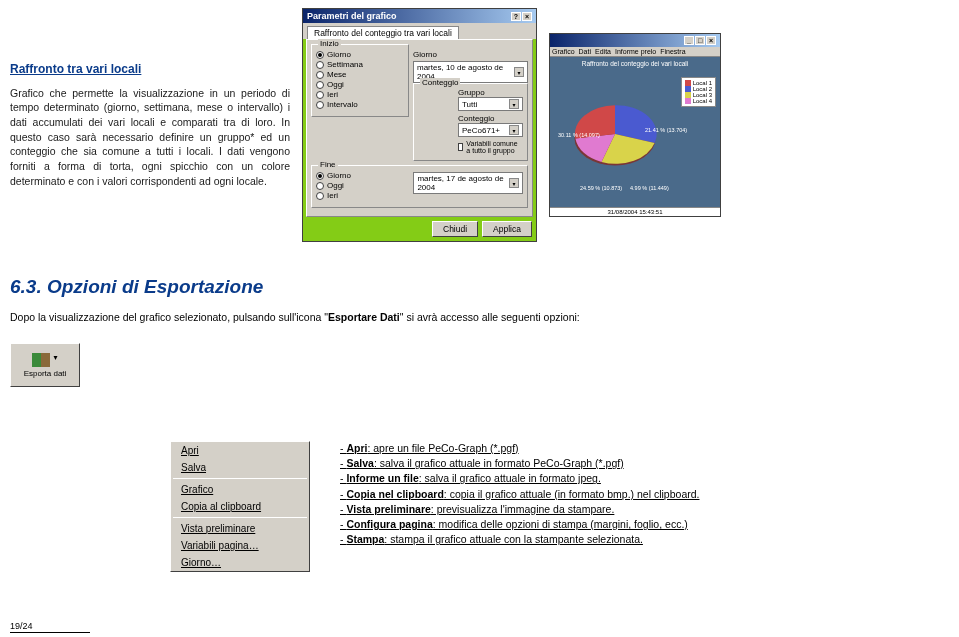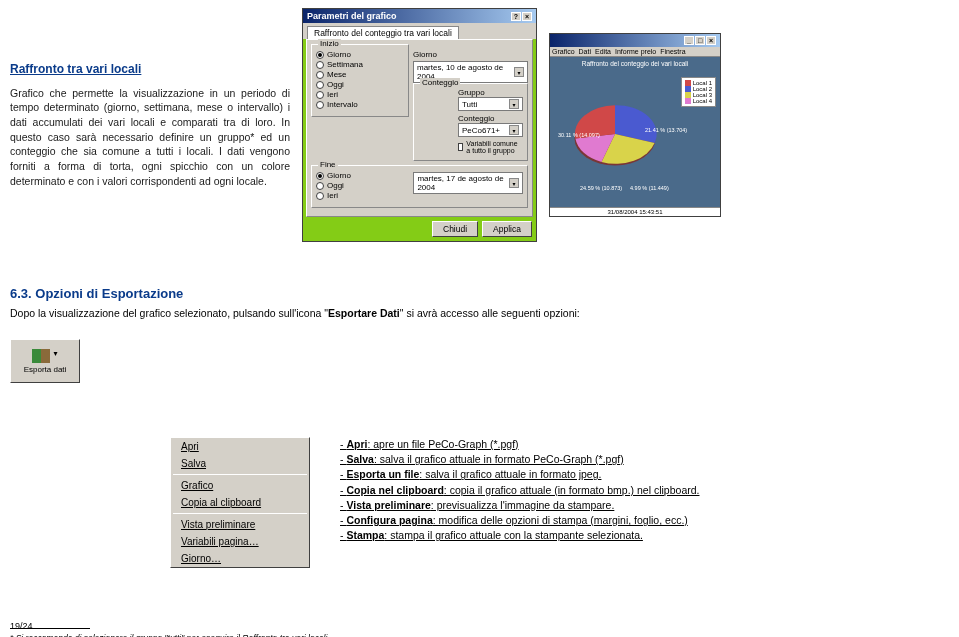--- a/index.html
+++ b/index.html
@@ -67,22 +67,22 @@
   .winbtn{background:#d4d0c8;border:1px solid #fff;border-right-color:#404040;border-bottom-color:#404040;padding:2px 10px;font-size:8.5px;}
   
   .piewin{width:172px;border:1px solid #404040;background:#d4d0c8;font-size:8px;}
   .piewin .toolbar{background:#d4d0c8;border-bottom:1px solid #888;padding:1px 2px;display:flex;gap:4px;font-size:7px;}
   .piearea{background:#4a6a8a;height:150px;position:relative;}
   .pielabel{position:absolute;background:#fff;border:1px solid #888;padding:2px 3px;font-size:6px;right:4px;top:20px;}
   .pie{position:absolute;left:20px;top:32px;width:90px;height:90px;}
   .slicet{position:absolute;color:#fff;font-size:5.5px;}
   .status{background:#fff;border-top:1px solid #888;font-size:6px;padding:1px 3px;text-align:center;}
   
-  .h63{color:#0a3b8a;font-weight:bold;font-size:13px;margin-top:44px;}
-  .p63{font-size:10.5px;margin-top:6px;}
+  .h63{color:#0a3b8a;font-weight:bold;font-size:19px;margin-top:34px;font-style:italic;}
+  .p63{font-size:10.5px;margin-top:13px;}
   
   .esporta-btn{width:70px;height:44px;background:#d4d0c8;border:1px solid #fff;border-right-color:#404040;border-bottom-color:#404040;margin-top:20px;display:flex;flex-direction:column;align-items:center;justify-content:center;font-size:8px;gap:2px;}
   .esporta-btn .ic{width:18px;height:14px;display:flex;}
   .esporta-btn .ic .grn{width:9px;height:14px;background:#3a8a3a;}
   .esporta-btn .ic .brn{width:9px;height:14px;background:#8a6a3a;}
   
   .ctxmenu{width:140px;background:#d4d0c8;border:1px solid #404040;border-top-color:#fff;border-left-color:#fff;font-size:10px;margin-top:50px;}
   .ctxmenu .mi{padding:3px 10px;}
   .ctxmenu .sep{height:1px;background:#888;border-bottom:1px solid #fff;margin:2px 2px;}
   .row2{display:flex;gap:30px;align-items:flex-start;margin-top:4px;text-decoration:underline;}
@@ -274,21 +274,21 @@
     <div class="mi">Grafico</div>
     <div class="mi">Copia al clipboard</div>
     <div class="sep"></div>
     <div class="mi">Vista preliminare</div>
     <div class="mi">Variabili pagina…</div>
     <div class="mi">Giorno…</div>
   </div>
   <div class="bullets">
     <div>- <b>Apri</b><span>: apre un file PeCo-Graph (*.pgf)</span></div>
     <div>- <b>Salva</b><span>: salva il grafico attuale in formato PeCo-Graph (*.pgf)</span></div>
-    <div>- <b>Esporta un file</b><span>: salva il grafico attuale in formato jpeg.</span></div>
+    <div>- <b>Informe un file</b><span>: salva il grafico attuale in formato jpeg.</span></div>
     <div>- <b>Copia nel clipboard</b><span>: copia il grafico attuale (in formato bmp.) nel clipboard.</span></div>
     <div>- <b>Vista preliminare</b><span>: previsualizza l'immagine da stampare.</span></div>
     <div>- <b>Configura pagina</b><span>: modifica delle opzioni di stampa (margini, foglio, ecc.)</span></div>
     <div>- <b>Stampa</b><span>: stampa il grafico attuale con la stampante selezionata.</span></div>
   </div>
 </div>
 
 <div class="footline"></div>
 <div class="footnote">* Si raccomanda di selezionare il gruppo "tutti" per eseguire il Raffronto tra vari locali.</div>
 <div class="pagenum">19/24</div>

